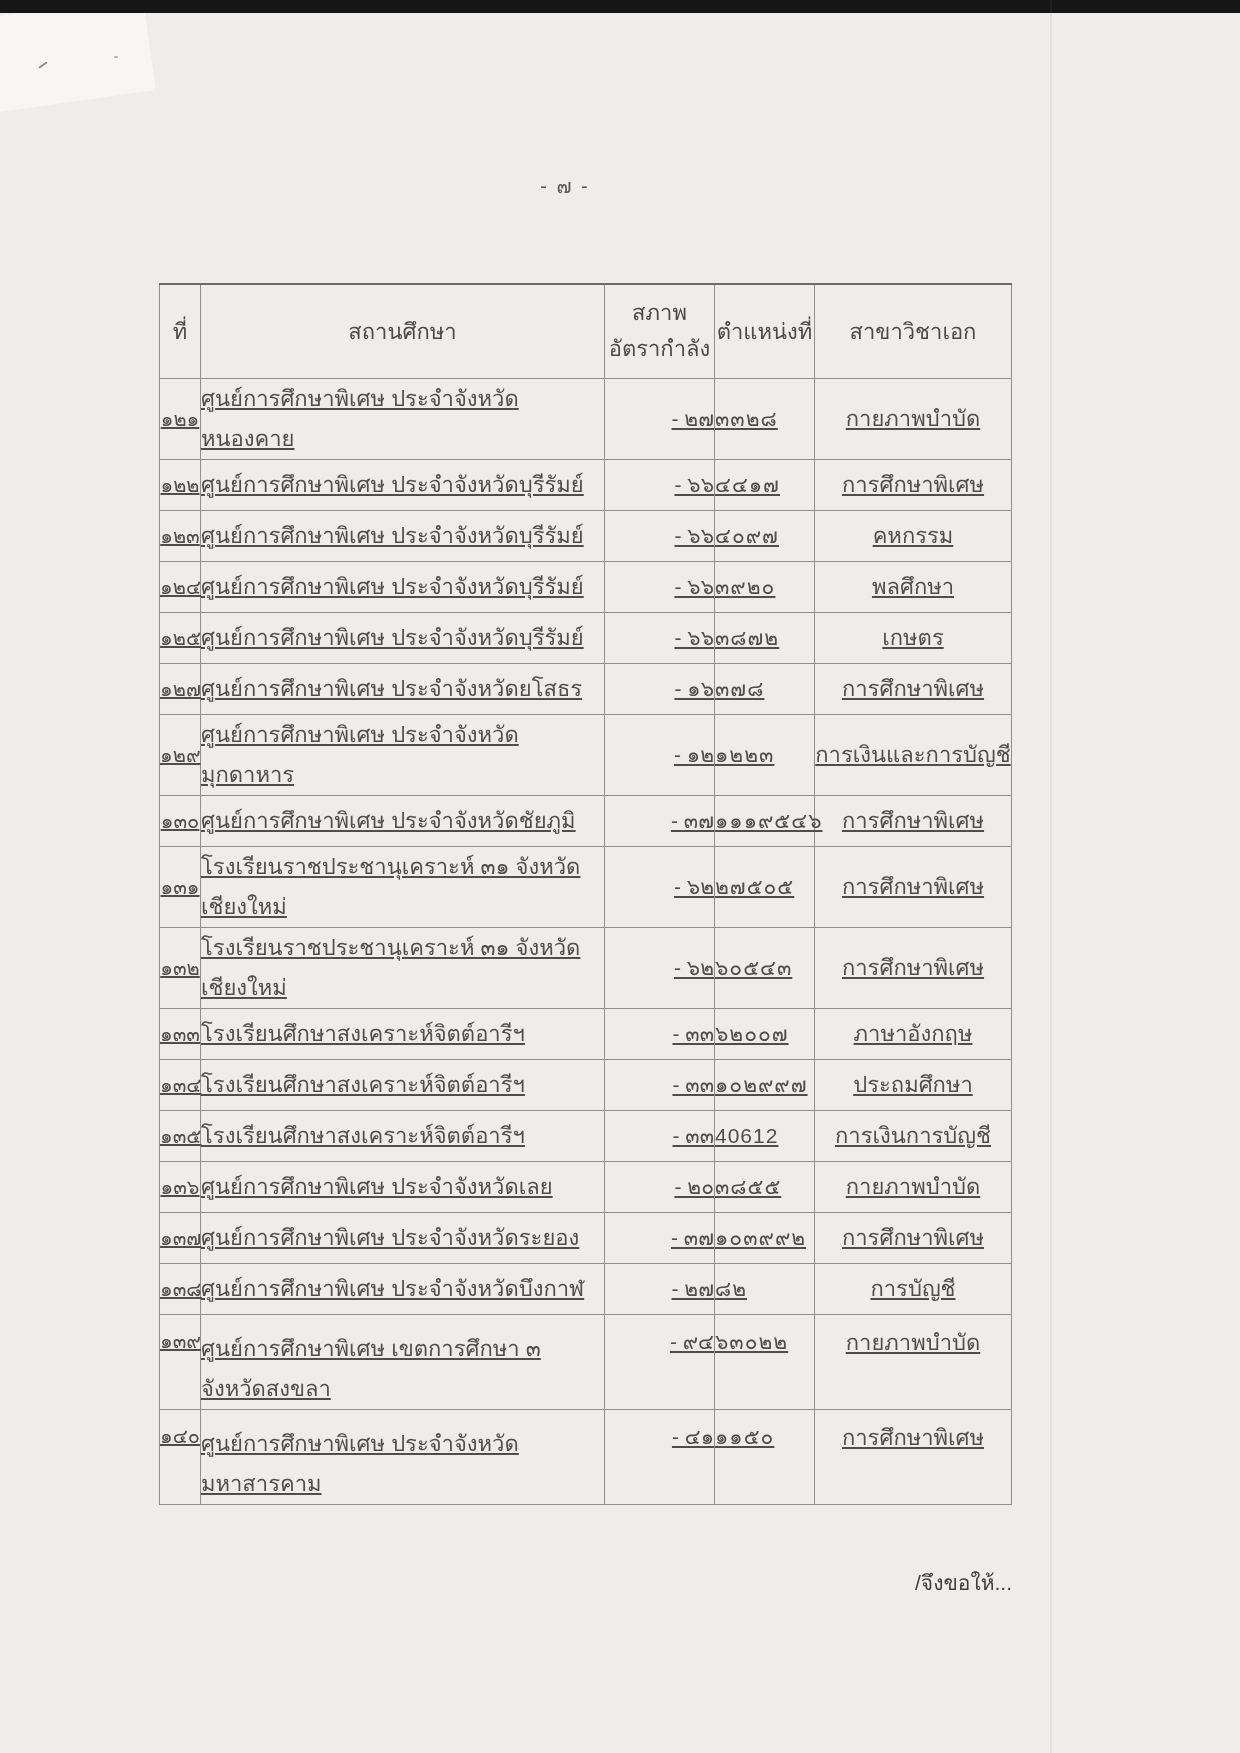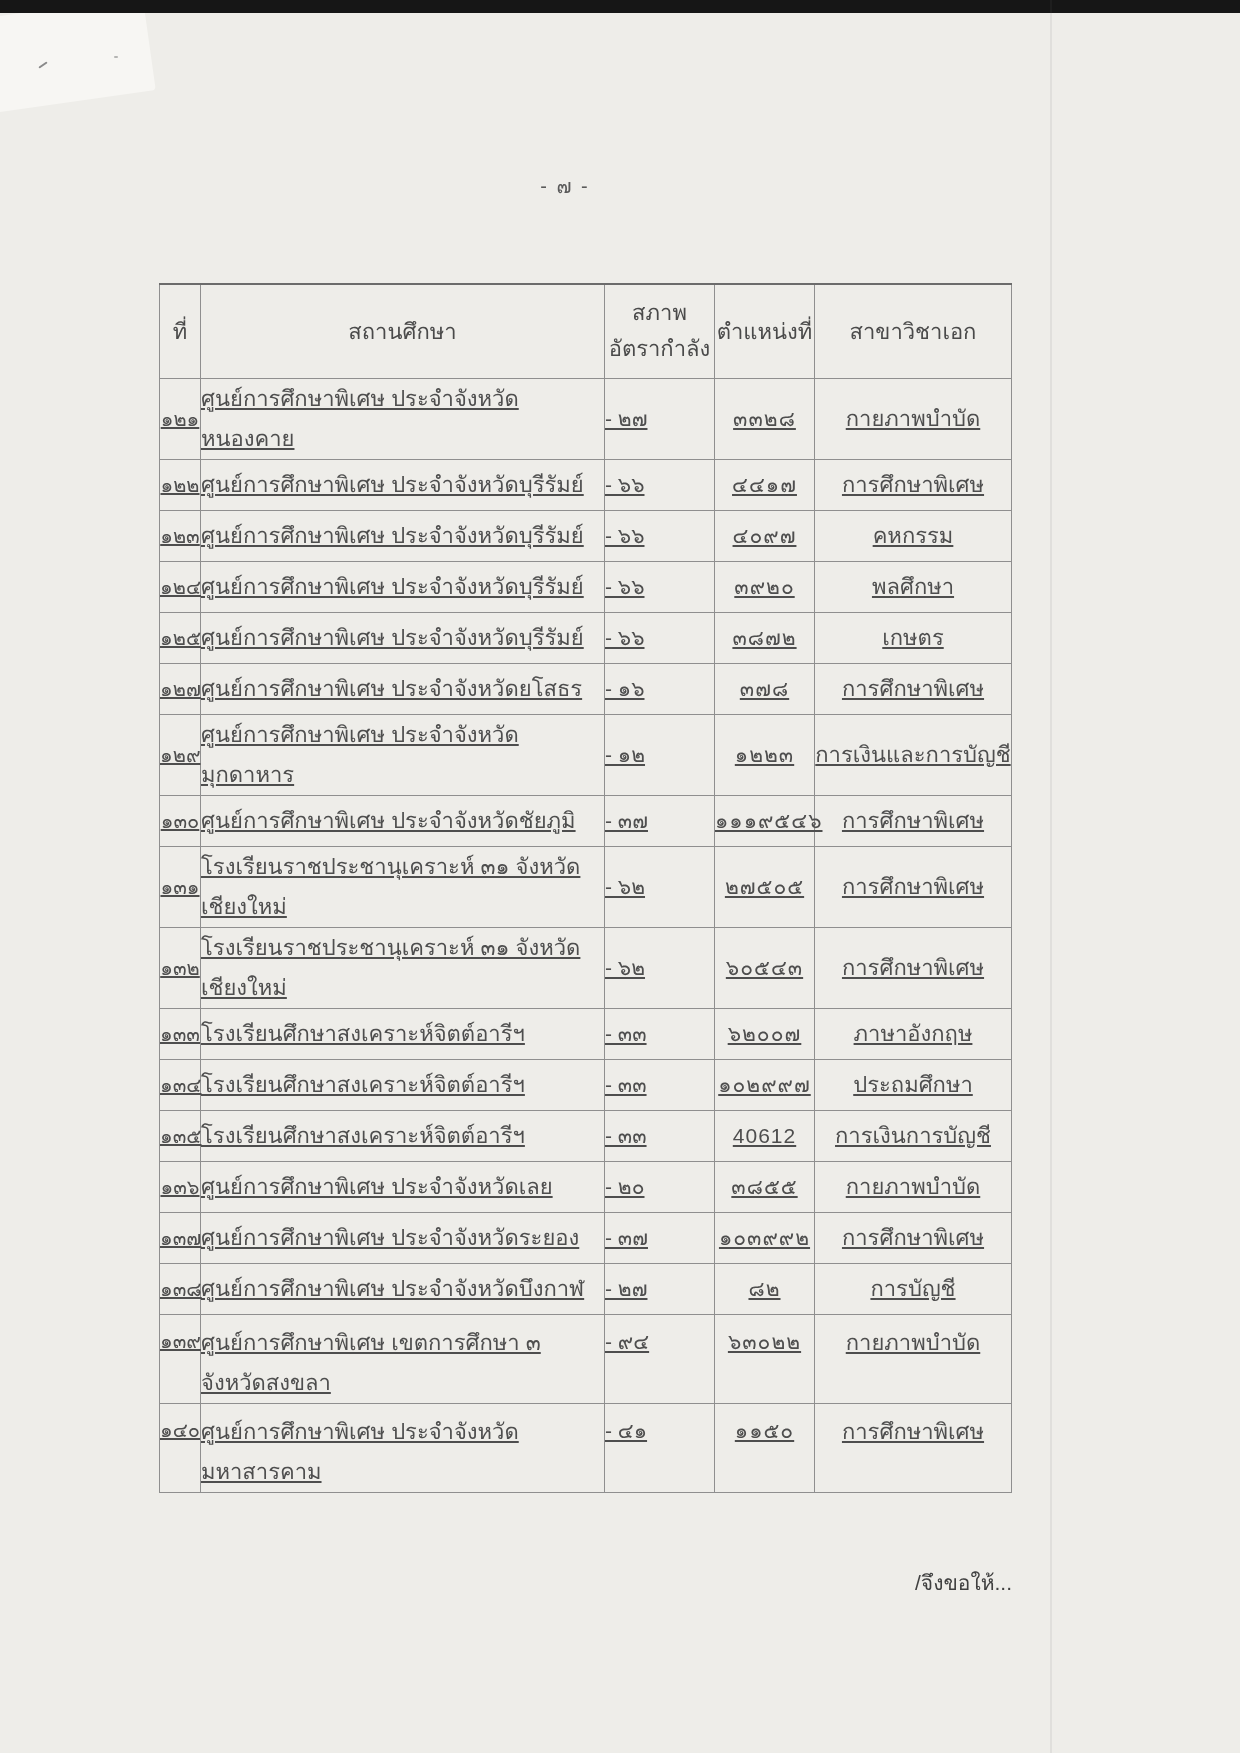--- a/index.html
+++ b/index.html
@@ -101,30 +101,30 @@
     text-align: center;
     font-size: 20px;
   }
   td.c-school {
     text-align: left;
     padding-left: 14px;
     font-size: 22px;
     white-space: pre-line;
     line-height: 40px;
   }
-  td.c-status   { text-align: left; }
-  td.c-position { text-align: center; letter-spacing: 1px; }
+  td.c-status   { text-align: right; }
+  td.c-position { text-align: left; letter-spacing: 1px; }
   td.c-major    { text-align: center; font-size: 22px; margin-left: 28px; }
 
   tbody tr.two-line td { vertical-align: top; }
   tbody tr.two-line td.c-no,
   tbody tr.two-line td.c-status,
   tbody tr.two-line td.c-position,
   tbody tr.two-line td.c-major { padding-top: 10px; }
-  tbody tr.two-line td.c-school { padding-top: 8px; }
+  tbody tr.two-line td.c-school { padding-top: 14px; }
 
   
   .continuation-note {
     position: absolute;
     right: 228px; top: 1566px;
     font-size: 21px;
     color: #404040;
   }
 </style>
 </head>

